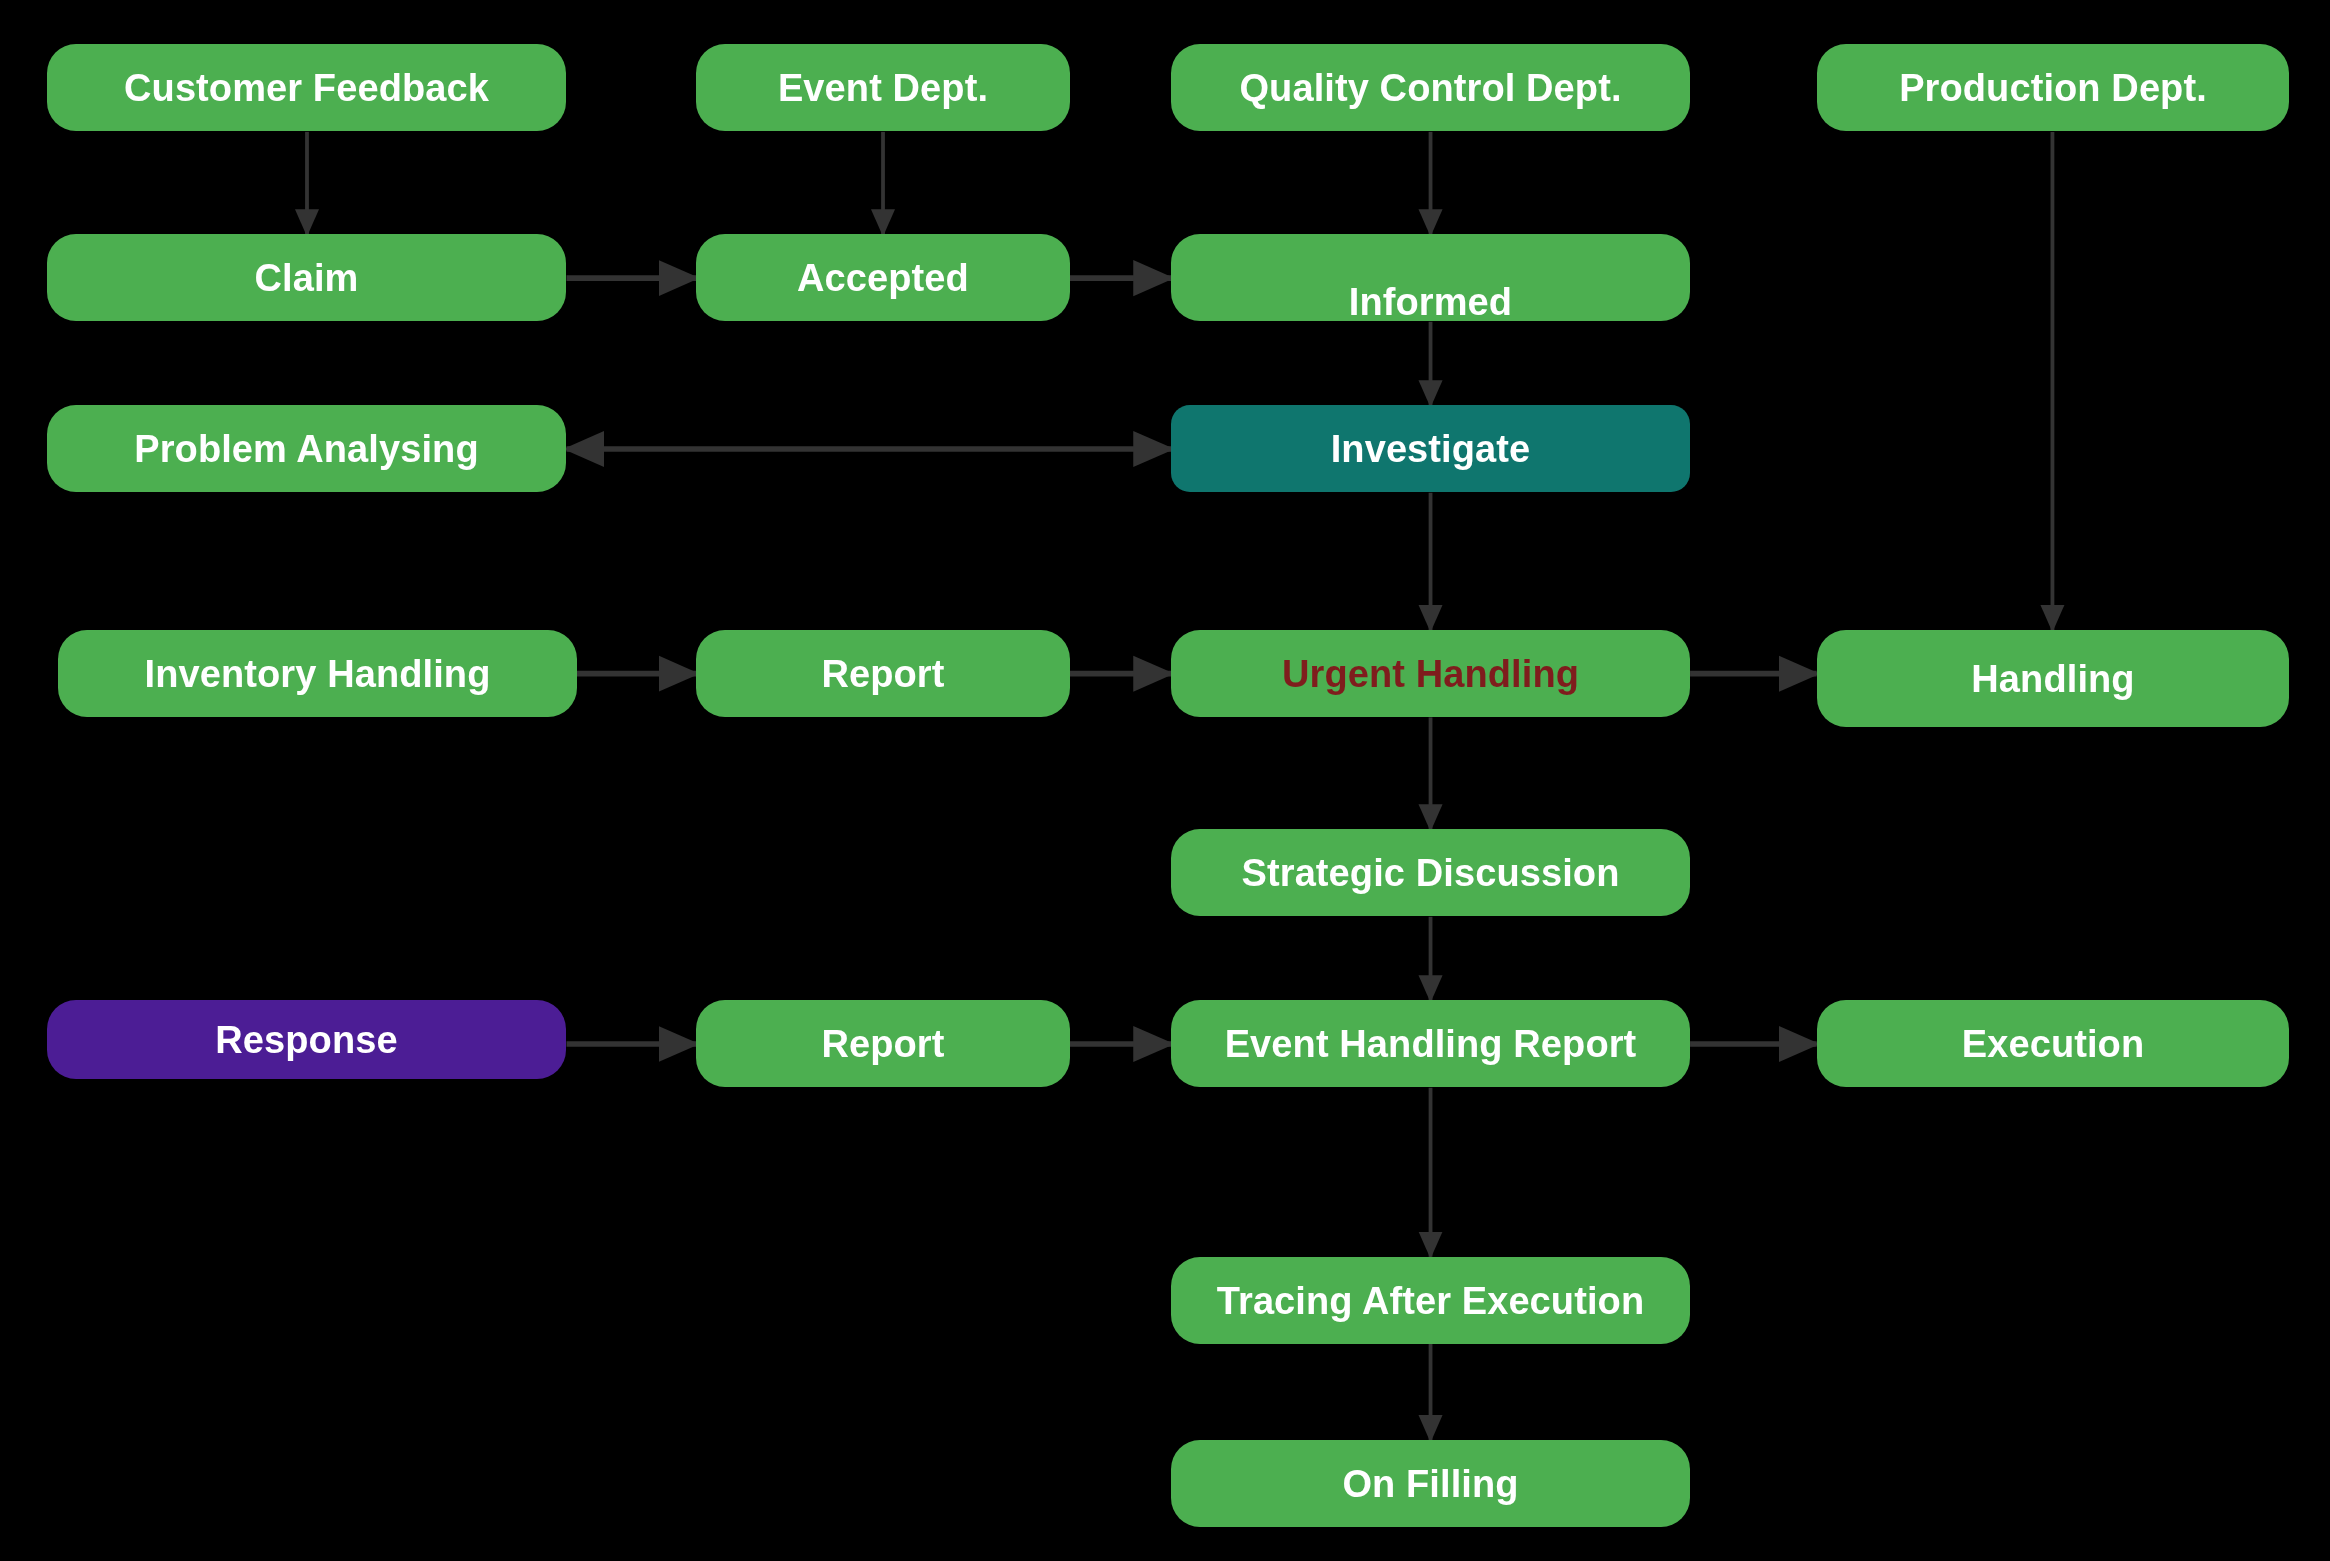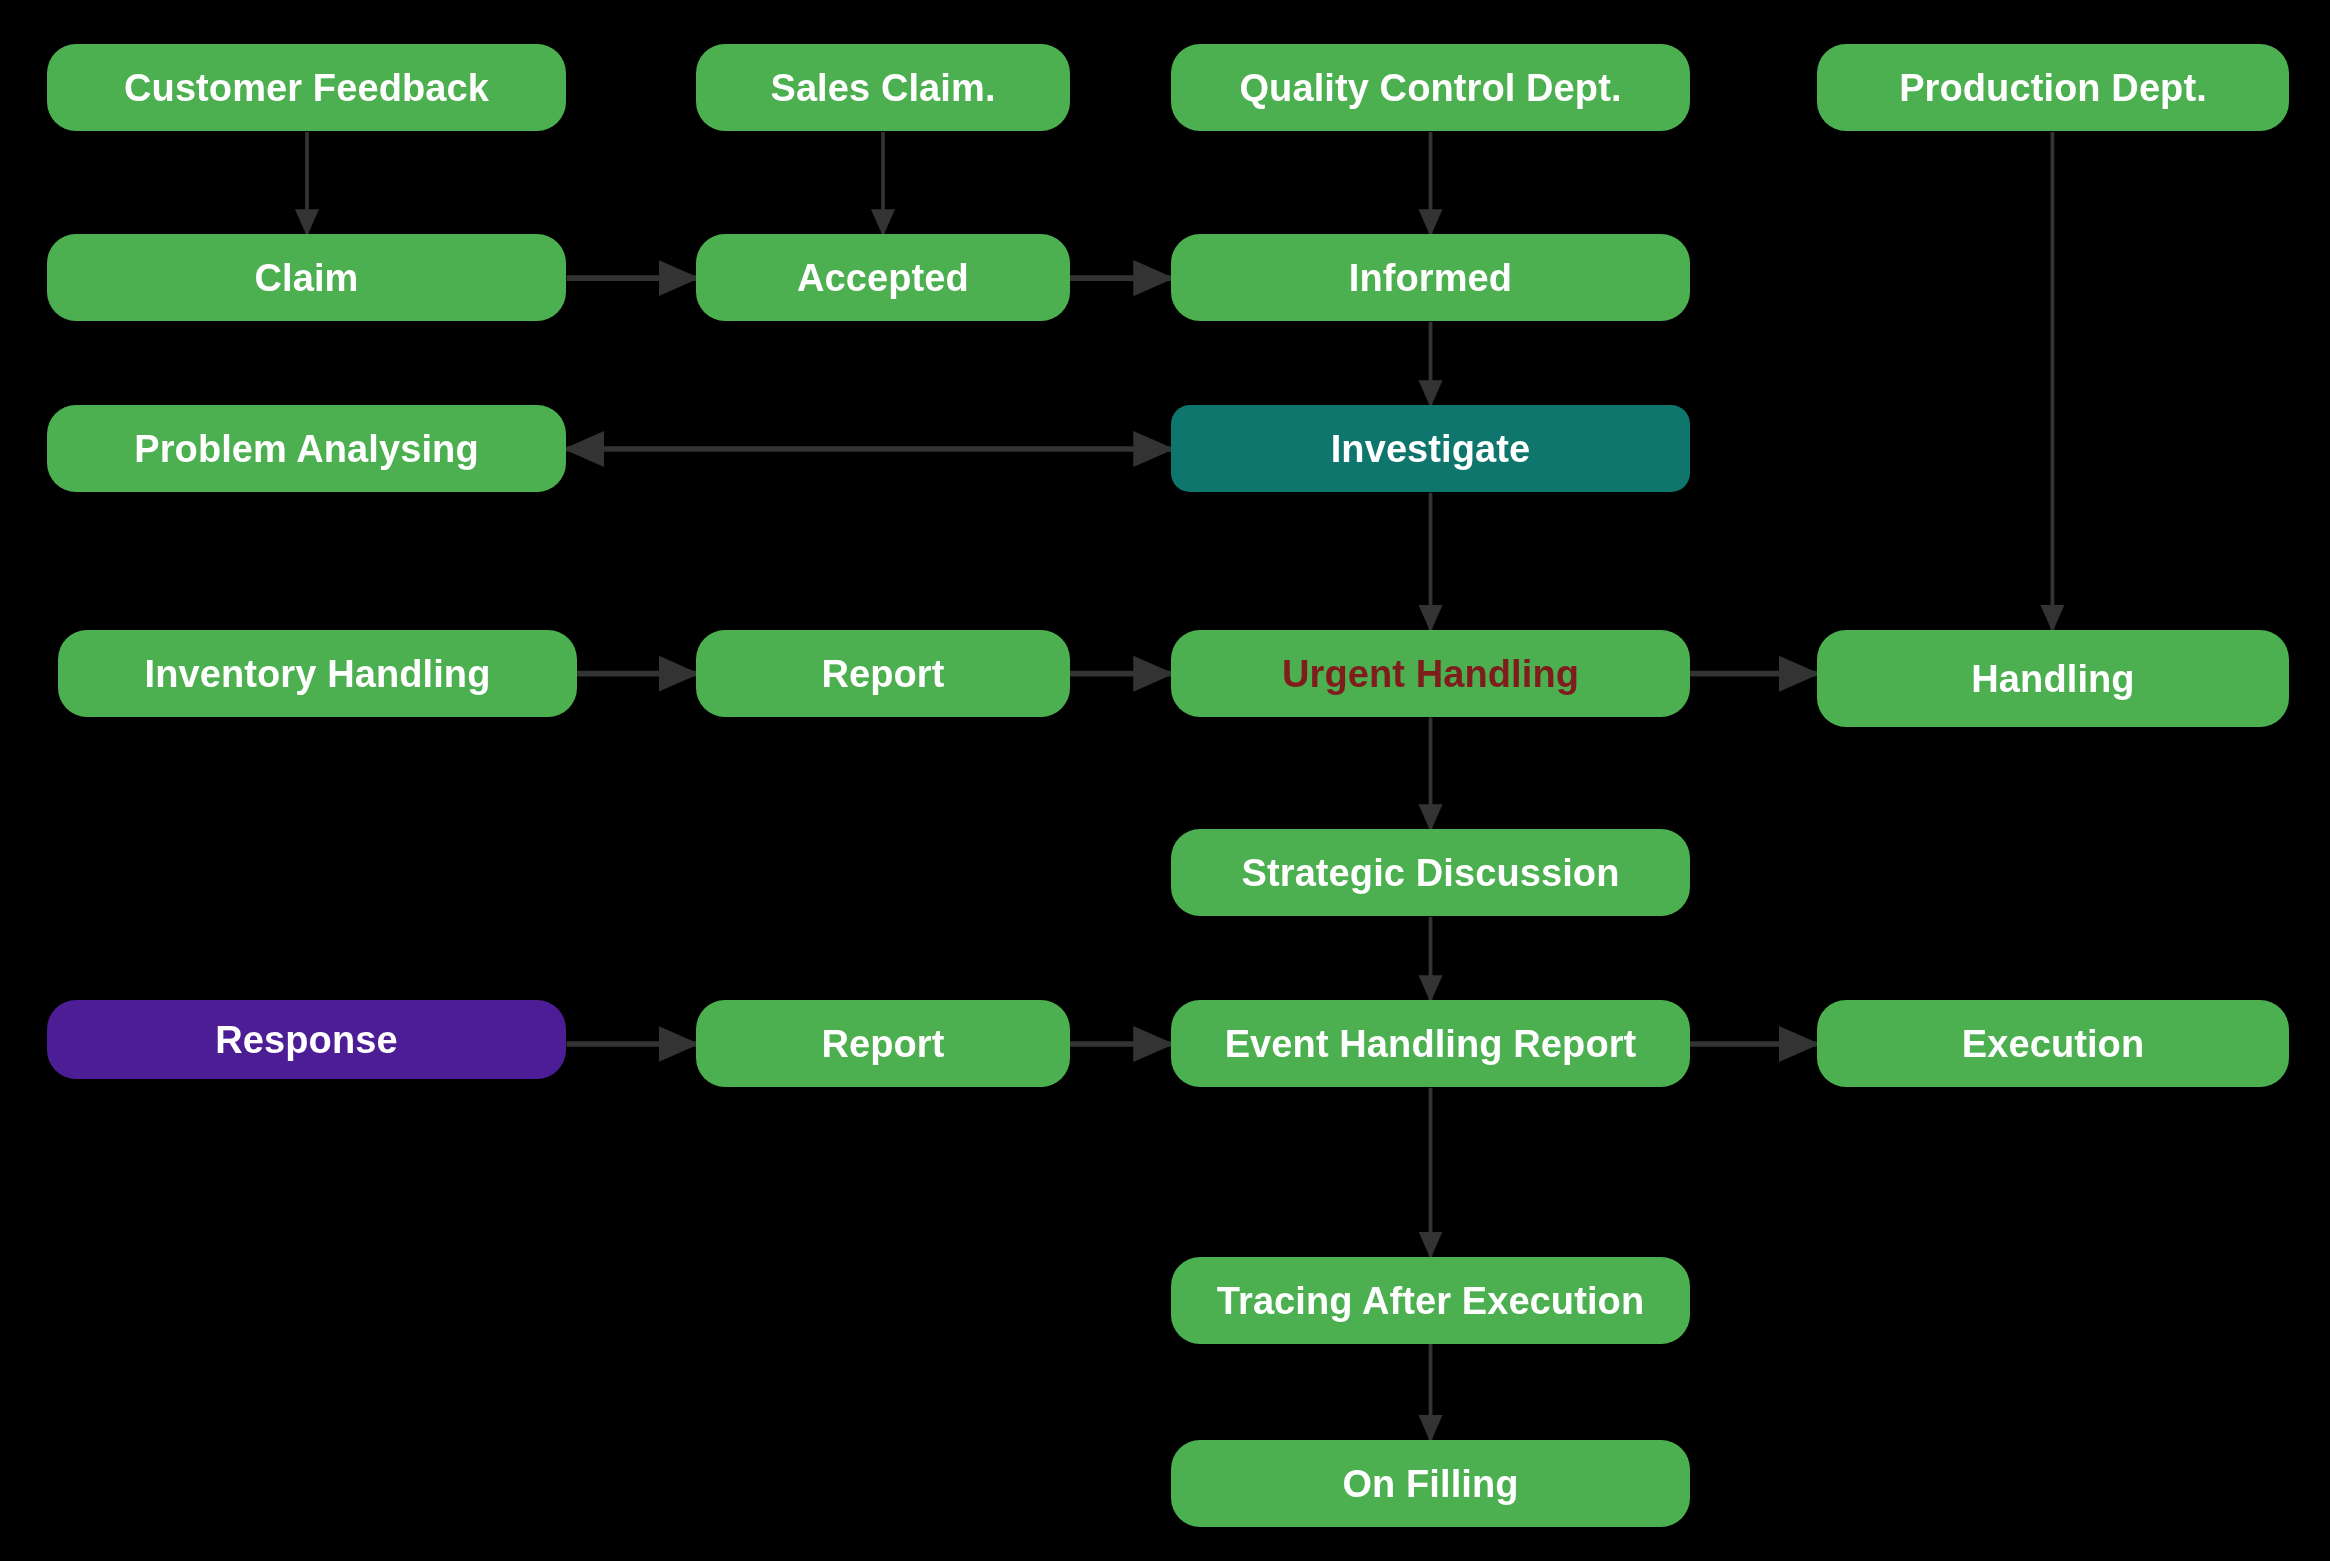--- a/index.html
+++ b/index.html
@@ -78,35 +78,35 @@
         <line x1="2670" y1="1649" x2="2870" y2="1649" stroke="#333333" stroke-width="9" marker-end="url(#arrow-end)"></line>
         <line x1="2260" y1="1718" x2="2260" y2="1985" stroke="#333333" stroke-width="6" marker-end="url(#arrow-end)"></line>
         <line x1="2260" y1="2123" x2="2260" y2="2275" stroke="#333333" stroke-width="6" marker-end="url(#arrow-end)"></line>
       </g>
   </svg>
   <div id="node-layer">
       <div class="node" style="left: 47px; top: 44px; width: 519px; height: 87px; background: rgb(76, 175, 80); color: rgb(255, 255, 255);">
         <span>Customer Feedback</span>
       </div>
       <div class="node" style="left: 696px; top: 44px; width: 374px; height: 87px; background: rgb(76, 175, 80); color: rgb(255, 255, 255);">
-        <span>Sales Claim.</span>
+        <span>Event Dept.</span>
       </div>
       <div class="node" style="left: 1171px; top: 44px; width: 519px; height: 87px; background: rgb(76, 175, 80); color: rgb(255, 255, 255);">
         <span>Quality Control Dept.</span>
       </div>
       <div class="node" style="left: 1817px; top: 44px; width: 472px; height: 87px; background: rgb(76, 175, 80); color: rgb(255, 255, 255);">
         <span>Production Dept.</span>
       </div>
       <div class="node" style="left: 47px; top: 234px; width: 519px; height: 87px; background: rgb(76, 175, 80); color: rgb(255, 255, 255);">
         <span>Claim</span>
       </div>
       <div class="node" style="left: 696px; top: 234px; width: 374px; height: 87px; background: rgb(76, 175, 80); color: rgb(255, 255, 255);">
         <span>Accepted</span>
       </div>
-      <div class="node" style="left: 1171px; top: 234px; width: 519px; height: 87px; background: rgb(76, 175, 80); color: rgb(255, 255, 255);">
+      <div class="node" style="left: 1171px; top: 234px; width: 519px; height: 87px; background: rgb(76, 175, 80); color: rgb(255, 255, 255); align-items: flex-end;">
         <span>Informed</span>
       </div>
       <div class="node" style="left: 47px; top: 405px; width: 519px; height: 87px; background: rgb(76, 175, 80); color: rgb(255, 255, 255);">
         <span>Problem Analysing</span>
       </div>
       <div class="node" style="left: 1171px; top: 405px; width: 519px; height: 87px; background: #0f766e; color: rgb(255, 255, 255); border-radius: 19px;">
         <span>Investigate</span>
       </div>
       <div class="node" style="left: 58px; top: 630px; width: 519px; height: 87px; background: rgb(76, 175, 80); color: rgb(255, 255, 255);">
         <span>Inventory Handling</span>

